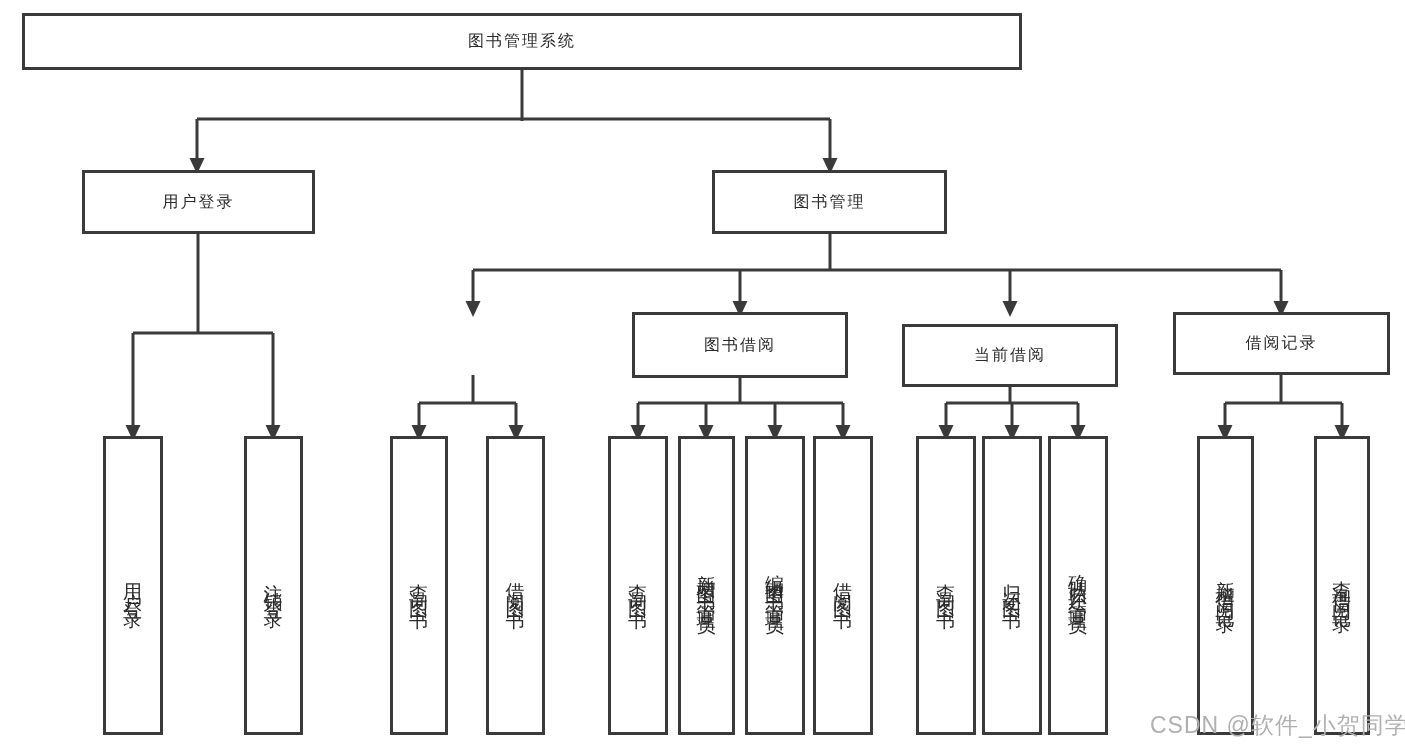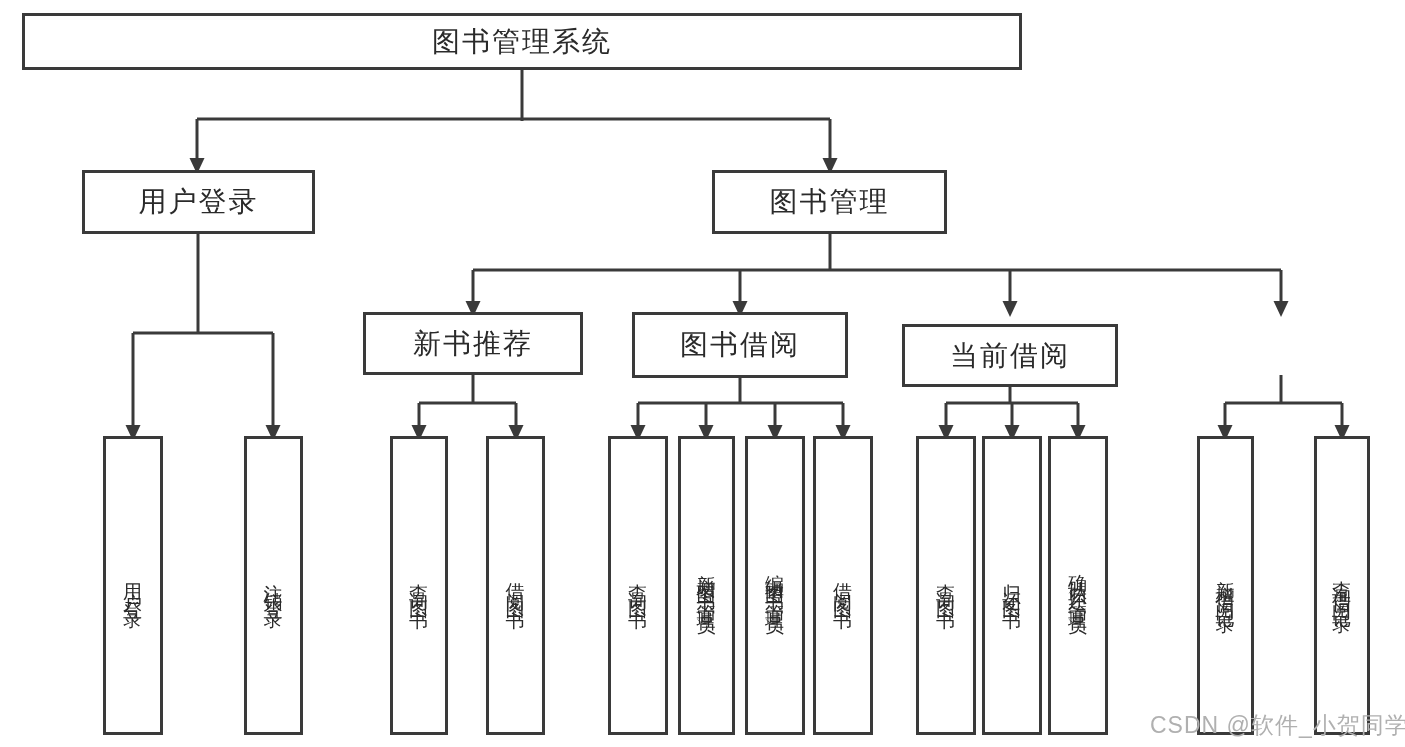--- a/index.html
+++ b/index.html
@@ -21,21 +21,21 @@
   .connectors{
     position:absolute;left:0;top:0;width:1405px;height:747px;
     z-index:1;
   }
   .box{
     position:absolute;
     background:var(--box-bg);
     border:3px solid var(--line);
     display:flex;align-items:center;justify-content:center;
     z-index:2;
-    font-size:28px;
+    font-size:16px;
     letter-spacing:2px;
     color:var(--text);
     white-space:nowrap;
   }
   .vbox{
     writing-mode:vertical-rl;
     text-orientation:mixed;
     font-size:19px;
     letter-spacing:9px;
     line-height:1;
@@ -109,23 +109,23 @@
       <polygon points="1217.5,425 1232.5,425 1225,441" fill="#3a3a3a"></polygon>
       <line x1="1342" y1="403" x2="1342" y2="428" stroke="#3a3a3a" stroke-width="3"></line>
       <polygon points="1334.5,425 1349.5,425 1342,441" fill="#3a3a3a"></polygon>
     </svg>
 
   <div class="box" style="left:22px;top:13px;width:1000px;height:57px;">图书管理系统</div>
 
   <div class="box" style="left:82px;top:170px;width:233px;height:64px;">用户登录</div>
   <div class="box" style="left:712px;top:170px;width:235px;height:64px;text-align:right;">图书管理</div>
 
-  <div class="box" style="left:363px;top:312px;width:220px;height:63px;">新书推荐</div>
   <div class="box" style="left:632px;top:312px;width:216px;height:66px;">图书借阅</div>
   <div class="box" style="left:902px;top:312px;width:216px;height:63px;margin-top:12px;">当前借阅</div>
+  <div class="box" style="left:1173px;top:312px;width:217px;height:63px;">借阅记录</div>
 
   <div class="box vbox" style="left:103px;top:436px;width:60px;height:299px;">用户登录</div>
   <div class="box vbox" style="left:244px;top:436px;width:59px;height:299px;">注销登录</div>
 
   <div class="box vbox" style="left:390px;top:436px;width:58px;height:299px;">查询图书</div>
   <div class="box vbox" style="left:486px;top:436px;width:59px;height:299px;">借阅图书</div>
 
   <div class="box vbox" style="left:608px;top:436px;width:60px;height:299px;">查询图书</div>
   <div class="box vbox" style="left:678px;top:436px;width:57px;height:299px;letter-spacing:6px;">新增图书（管理员）</div>
   <div class="box vbox" style="left:745px;top:436px;width:60px;height:299px;letter-spacing:6px;">编辑图书（管理员）</div>

